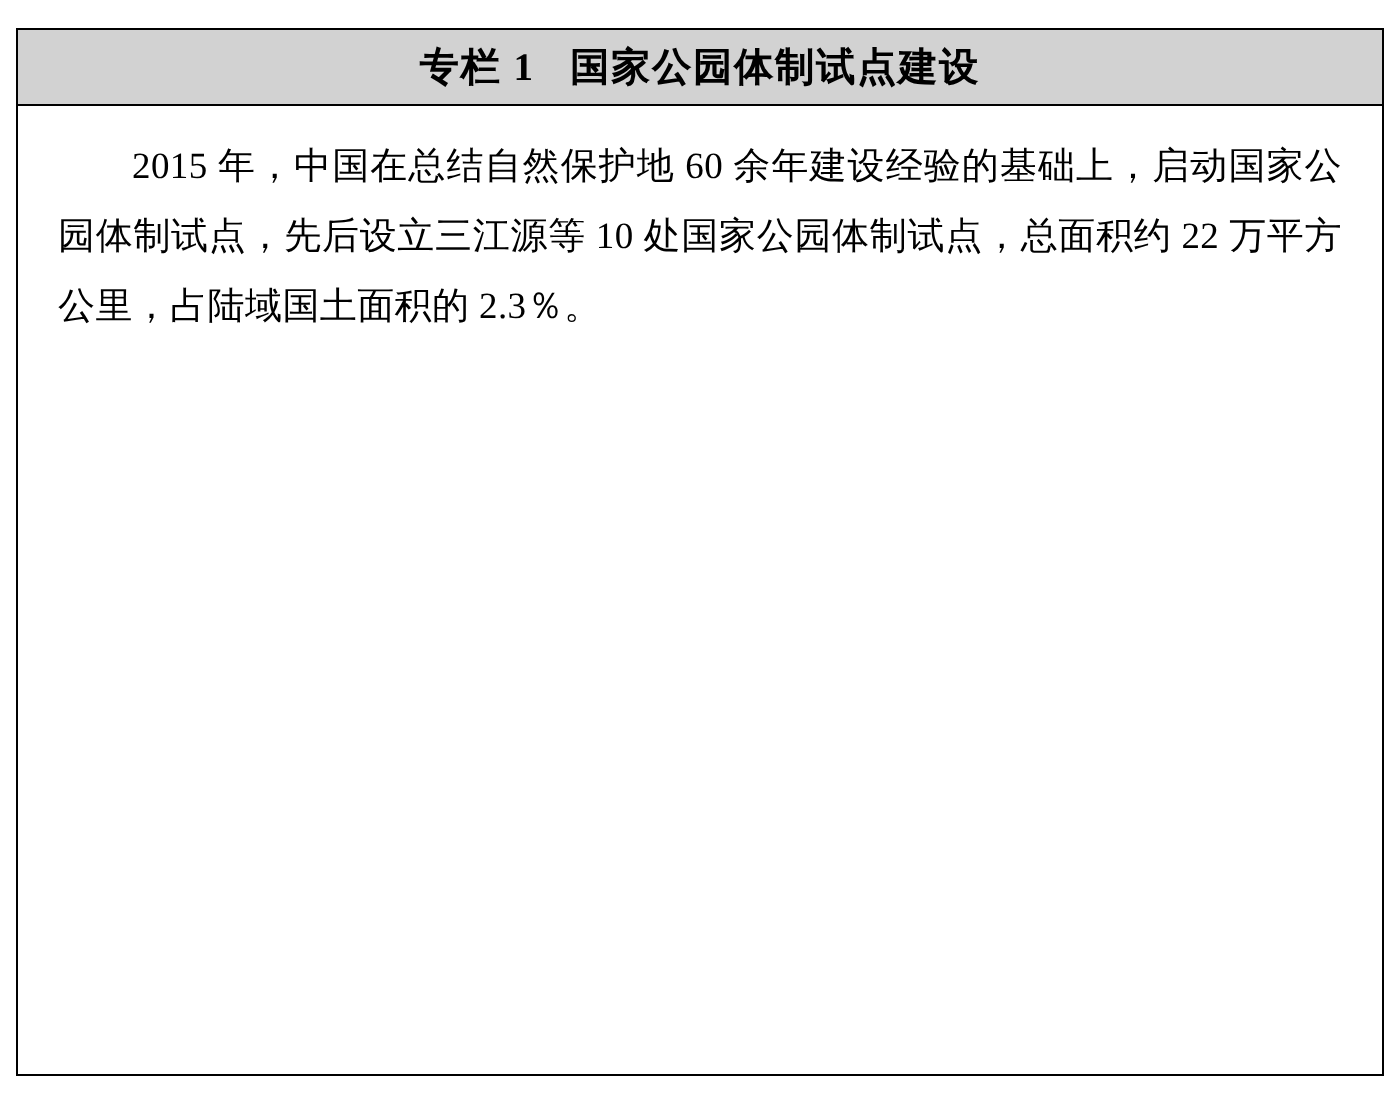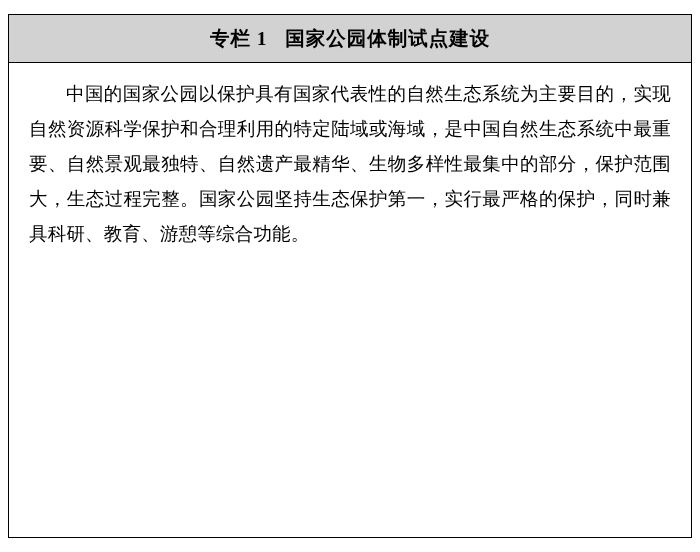--- a/index.html
+++ b/index.html
@@ -16,21 +16,21 @@
     position: absolute;
     left: 8px;
     top: 14px;
     width: 684px;
     height: 524px;
     border: 1px solid #000000;
     box-sizing: border-box;
     background: #ffffff;
   }
   .box-header {
-    height: 48px;
+    height: 38px;
     background: #d2d2d2;
     border-bottom: 1px solid #000000;
     display: flex;
     align-items: center;
     justify-content: center;
     box-sizing: border-box;
   }
   .box-header .title {
     font-size: 19.5px;
     font-weight: bold;
@@ -54,15 +54,15 @@
   }
 </style>
 </head>
 <body>
 
 <div class="box">
   <div class="box-header">
     <span class="title">专栏 1   国家公园体制试点建设</span>
   </div>
   <div class="box-body">
-    <p class="para">中国的国家公园以保护具有国家代表性的自然生态系统为主要目的，实现自然资源科学保护和合理利用的特定陆域或海域，是中国自然生态系统中最重要、自然景观最独特、自然遗产最精华、生物多样性最集中的部分，保护范围大，生态过程完整。国家公园坚持生态保护第一，实行最严格的保护，同时兼具科研、教育、游憩等综合功能。</p>
+    <p class="para">2015 年，中国在总结自然保护地 60 余年建设经验的基础上，启动国家公园体制试点，先后设立三江源等 10 处国家公园体制试点，总面积约 22 万平方公里，占陆域国土面积的 2.3％。</p>
   </div>
 </div>
 
 </body></html>

